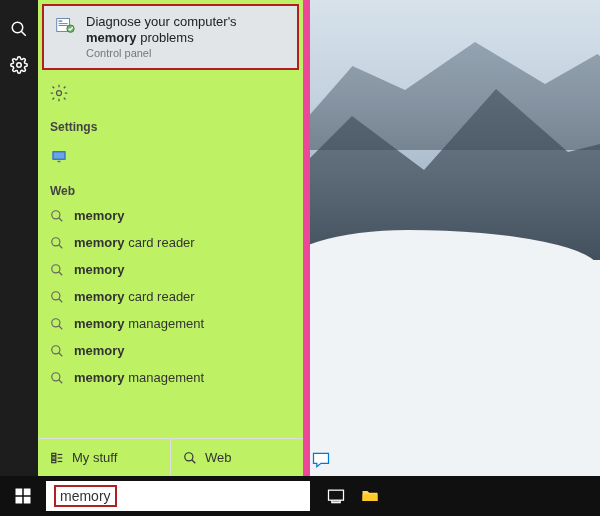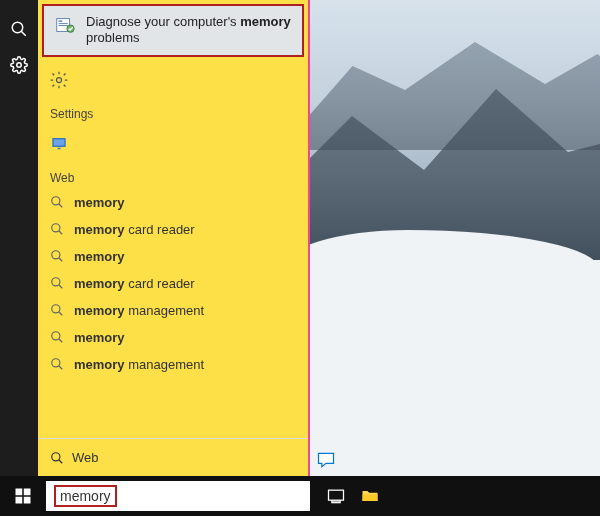--- a/index.html
+++ b/index.html
@@ -10,28 +10,28 @@
 .mountain1 { position:absolute; top:30px; left:300px; right:-50px; height:120px; background: linear-gradient(180deg, #5d6f80 0%, #3a4653 100%); clip-path: polygon(0 80%, 15% 30%, 30% 50%, 50% 10%, 70% 45%, 85% 20%, 100% 60%, 100% 100%, 0 100%); opacity:.5; z-index:1;}
 .mountain2 { position:absolute; top:80px; left:280px; right:-40px; height:180px; background: linear-gradient(180deg, #4a5866 0%, #2d3742 100%); clip-path: polygon(0 60%, 20% 20%, 40% 50%, 60% 5%, 80% 40%, 100% 30%, 100% 100%, 0 100%); opacity:.7; z-index:1;}
 .snow { position:absolute; top:260px; left:280px; right:0; bottom:40px; background:#f0f3f6; z-index:1; }
 .snow::before { content:""; position:absolute; top:-30px; left:0; right:0; height:40px; background:#f0f3f6; border-radius: 40% 60% 0 0 / 100% 100% 0 0; }
 
 
 .sidebar-strip { position:absolute; left:0; top:0; width:38px; bottom:40px; background:#1d1d1d; z-index:5; display:flex; flex-direction:column; align-items:center; padding-top:20px; gap:18px; }
 .sidebar-strip .ic { color:#fff; width:18px; height:18px; display:flex; align-items:center; justify-content:center; }
 
 
-.search-panel { position:absolute; left:38px; top:0; width:272px; bottom:40px; background:#fde047; border-right:2px solid #ec4899; z-index:4; display:flex; flex-direction:column; }
+.search-panel { position:absolute; left:38px; top:0; width:272px; bottom:40px; background:#bef264; border-right:7px solid #ec4899; z-index:4; display:flex; flex-direction:column; }
 .result { display:flex; gap:10px; padding:8px 10px; align-items:flex-start; cursor:default; }
 .result .ico { width:22px; height:22px; flex:none; display:flex; align-items:center; justify-content:center; color:#2a6ab0; }
 .result .txt { display:flex; flex-direction:column; line-height:1.25; }
 .result .title { font-size:13px; color:#222; }
 .result .sub { font-size:11px; color:#777; }
 .best-match { background:#e2e5e8; border:2px solid #b02020; margin:4px; }
-.section-hdr { font-size:12px; font-weight:400; color:#444; padding:8px 12px 4px 12px; }
+.section-hdr { font-size:12px; font-weight:700; color:#444; padding:8px 12px 4px 12px; }
 .web-list { flex:1; overflow:hidden; }
 .web-item { display:flex; align-items:center; gap:10px; padding:6px 12px; font-size:13px; color:#333; }
 .web-item .mag { width:14px; height:14px; flex:none; color:#666; }
 .bottom-bar { border-top:1px solid #ddd; display:flex; height:38px; }
 .bottom-bar .half { flex:1; display:flex; align-items:center; gap:8px; padding:0 12px; font-size:13px; color:#333; }
 .bottom-bar .half + .half { border-left:1px solid #ddd; }
 .cortana-ic { position:absolute; right:-28px; bottom:6px; width:20px; height:20px; }
 
 
 .taskbar { position:absolute; left:0; right:0; bottom:0; height:40px; background:#101010; z-index:10; display:flex; align-items:center; }
@@ -76,20 +76,21 @@
           <rect x="3" y="5" width="14" height="14" fill="#fff" stroke="#5a7fa8" stroke-width="1"></rect>
           <rect x="5" y="7" width="4" height="1.5" fill="#5a7fa8"></rect>
           <rect x="5" y="10" width="10" height="1" fill="#5a7fa8"></rect>
           <rect x="5" y="12" width="10" height="1" fill="#5a7fa8"></rect>
           <circle cx="18" cy="16" r="4" fill="#6fb36f" stroke="#3d7c3d"></circle>
           <path d="M16 16 l1.5 1.5 l3-3" stroke="#fff" stroke-width="1.5" fill="none"></path>
         </svg>
     </div>
     <div class="txt">
       <div class="title"><span>Diagnose your computer's </span><b class="hl">memory</b><span> problems</span></div>
+      <div class="sub">Control panel</div>
     </div>
   </div>
 
   <div class="result">
     <div class="ico">
       <svg viewBox="0 0 24 24" width="20" height="20" fill="none" stroke="#555" stroke-width="1.5">
           <circle cx="12" cy="12" r="3"></circle>
           <path d="M12 2v3M12 19v3M4.2 4.2l2.1 2.1M17.7 17.7l2.1 2.1M2 12h3M19 12h3M4.2 19.8l2.1-2.1M17.7 6.3l2.1-2.1"></path>
         </svg>
     </div>
@@ -169,20 +170,31 @@
           <svg viewBox="0 0 24 24" width="14" height="14" fill="none" stroke="#666" stroke-width="2">
             <circle cx="10" cy="10" r="7"></circle>
             <line x1="21" y1="21" x2="15" y2="15"></line>
           </svg>
         </span>
         <span><b class="hl">memory</b> management</span>
       </div>
     </div>
 
   <div class="bottom-bar">
+    <div class="half">
+      <svg viewBox="0 0 24 24" width="14" height="14" fill="none" stroke="#333" stroke-width="2">
+          <rect x="3" y="4" width="7" height="4"></rect>
+          <rect x="3" y="10" width="7" height="4"></rect>
+          <rect x="3" y="16" width="7" height="4"></rect>
+          <line x1="13" y1="6" x2="21" y2="6"></line>
+          <line x1="13" y1="12" x2="21" y2="12"></line>
+          <line x1="13" y1="18" x2="21" y2="18"></line>
+        </svg>
+      <span>My stuff</span>
+    </div>
     <div class="half">
       <svg viewBox="0 0 24 24" width="14" height="14" fill="none" stroke="#333" stroke-width="2">
           <circle cx="10" cy="10" r="7"></circle>
           <line x1="21" y1="21" x2="15" y2="15"></line>
         </svg>
       <span>Web</span>
     </div>
     <div class="cortana-ic">
       <svg viewBox="0 0 24 24" width="20" height="20">
           <path d="M3 4h18v12H12l-5 4v-4H3z" fill="#fff" stroke="#0078d7" stroke-width="1.5"></path>

